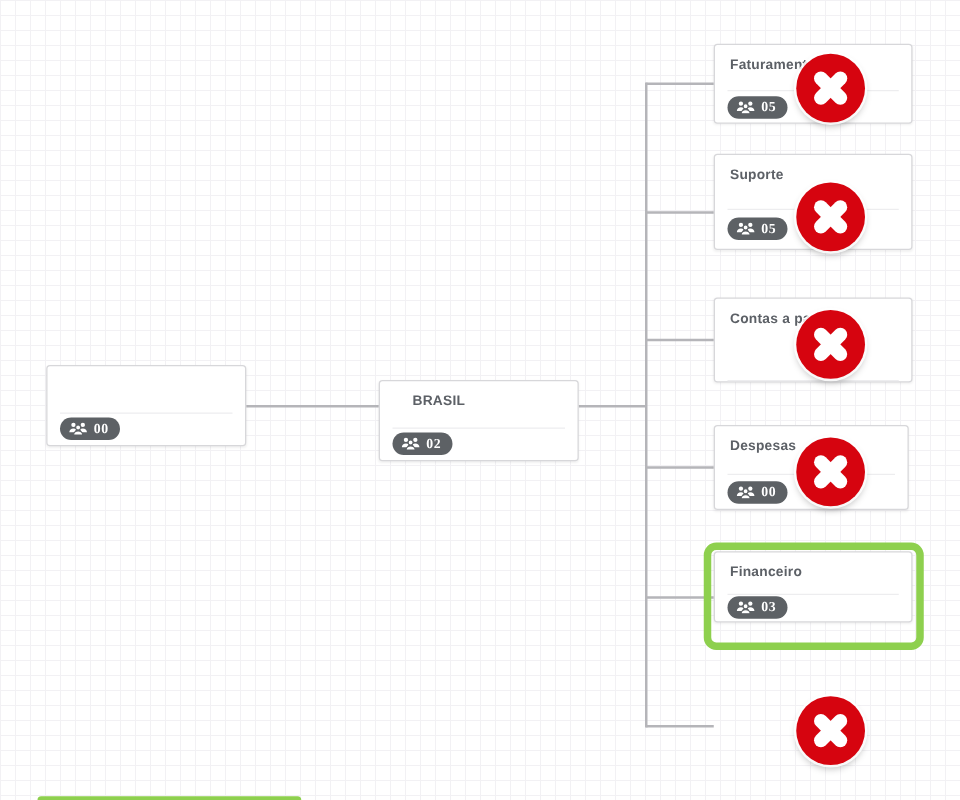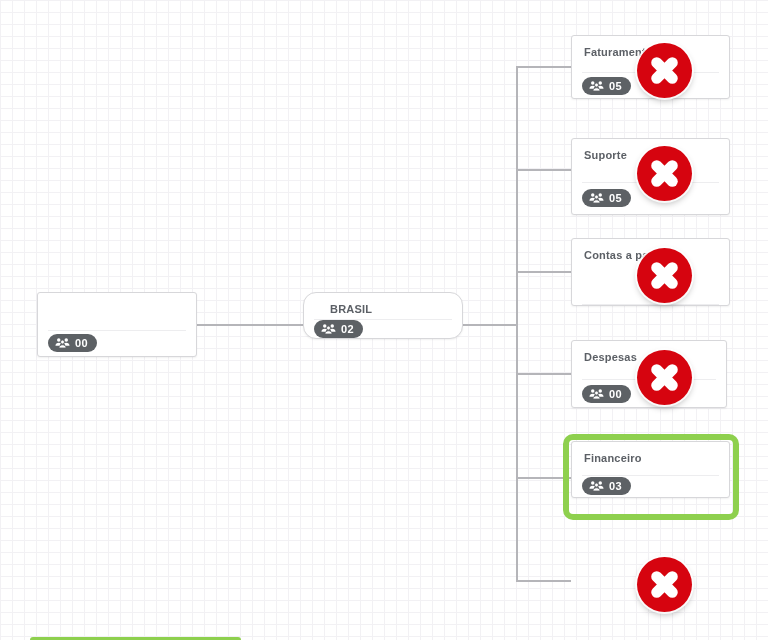--- a/index.html
+++ b/index.html
@@ -36,21 +36,21 @@
   .node-footer{
     flex:1;display:flex;align-items:center;padding:0 10px;
   }
   .member-badge{
     display:inline-flex;align-items:center;gap:5px;
     background:var(--badge,#5d6165);
     border-radius:10px;height:18px;padding:0 9px 0 7px;
   }
   .member-badge .count{
     color:#ffffff;font-size:11px;font-weight:bold;letter-spacing:.5px;
-    font-family:Liberation Sans, sans-serif;
+    font-family:Liberation Serif, serif;
   }
   .member-badge svg{display:block;}
   .delete-btn{
     position:absolute;width:55px;height:55px;border:none;padding:0;
     border-radius:50%;background:var(--red,#d6040f);
     box-shadow:0 0 0 2px rgba(255,255,255,.85),0 3px 6px rgba(0,0,0,.25);
     cursor:pointer;z-index:5;
   }
   .delete-btn .xbar{
     position:absolute;left:50%;top:50%;width:33px;height:11px;
@@ -94,21 +94,21 @@
               <path d="M0.6 11.2c0-2.5 2-4.1 4.4-4.1 1.2 0 2.3.4 3.1 1.1-1.1.9-1.8 2-1.8 3z"></path>
               <path d="M19.4 11.2c0-2.5-2-4.1-4.4-4.1-1.2 0-2.3.4-3.1 1.1 1.1.9 1.8 2 1.8 3z"></path>
               <circle cx="10" cy="6.2" r="2.6" stroke="#5d6165" stroke-width="1.1"></circle>
               <path d="M5.2 14.2c0-2.6 2.1-4.3 4.8-4.3s4.8 1.7 4.8 4.3z" stroke="#5d6165" stroke-width="1.1"></path>
             </g>
           </svg>
           <span class="count">00</span>
         </span>
       </div>
     </div>
-    <div class="org-node" style="left: 303px; top: 292px; width: 160px; height: 47px; border-radius: 13px;">
+    <div class="org-node" style="left: 303px; top: 304px; width: 160px; height: 65px;">
       <div class="node-title-row">
         <span class="node-title" style="padding-left: 16px;">BRASIL</span>
       </div>
       <div class="node-footer">
         <span class="member-badge">
           <svg viewBox="0 0 20 15" width="15" height="12">
             <g fill="#ffffff">
               <circle cx="5" cy="3.4" r="2.3"></circle>
               <circle cx="15" cy="3.4" r="2.3"></circle>
               <path d="M0.6 11.2c0-2.5 2-4.1 4.4-4.1 1.2 0 2.3.4 3.1 1.1-1.1.9-1.8 2-1.8 3z"></path>
@@ -138,21 +138,21 @@
             </g>
           </svg>
           <span class="count">05</span>
         </span>
       </div>
     </div>
     <button class="delete-btn" style="left: 637px; top: 43px;">
       <span class="xbar a"></span>
       <span class="xbar b"></span>
     </button>
-    <div class="org-node" style="left: 571px; top: 138px; width: 159px; height: 77px;">
+    <div class="org-node" style="left: 571px; top: 123px; width: 159px; height: 77px;">
       <div class="node-title-row">
         <span class="node-title">Suporte</span>
       </div>
       <div class="node-footer">
         <span class="member-badge">
           <svg viewBox="0 0 20 15" width="15" height="12">
             <g fill="#ffffff">
               <circle cx="5" cy="3.4" r="2.3"></circle>
               <circle cx="15" cy="3.4" r="2.3"></circle>
               <path d="M0.6 11.2c0-2.5 2-4.1 4.4-4.1 1.2 0 2.3.4 3.1 1.1-1.1.9-1.8 2-1.8 3z"></path>

